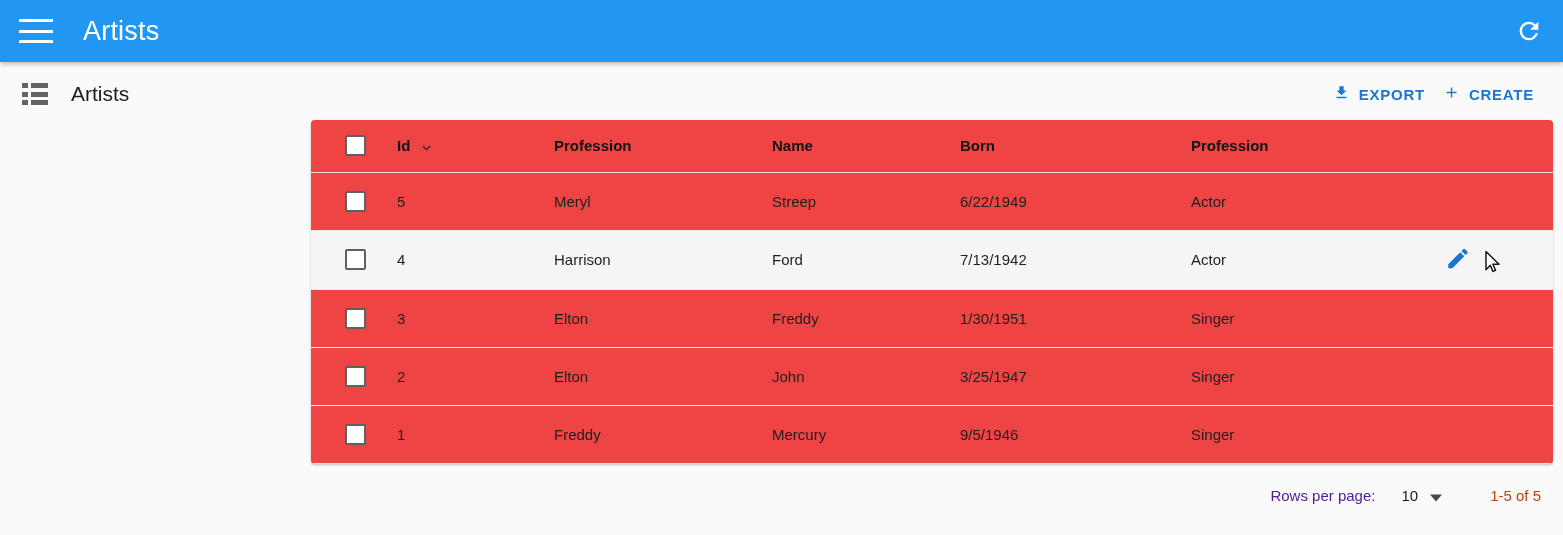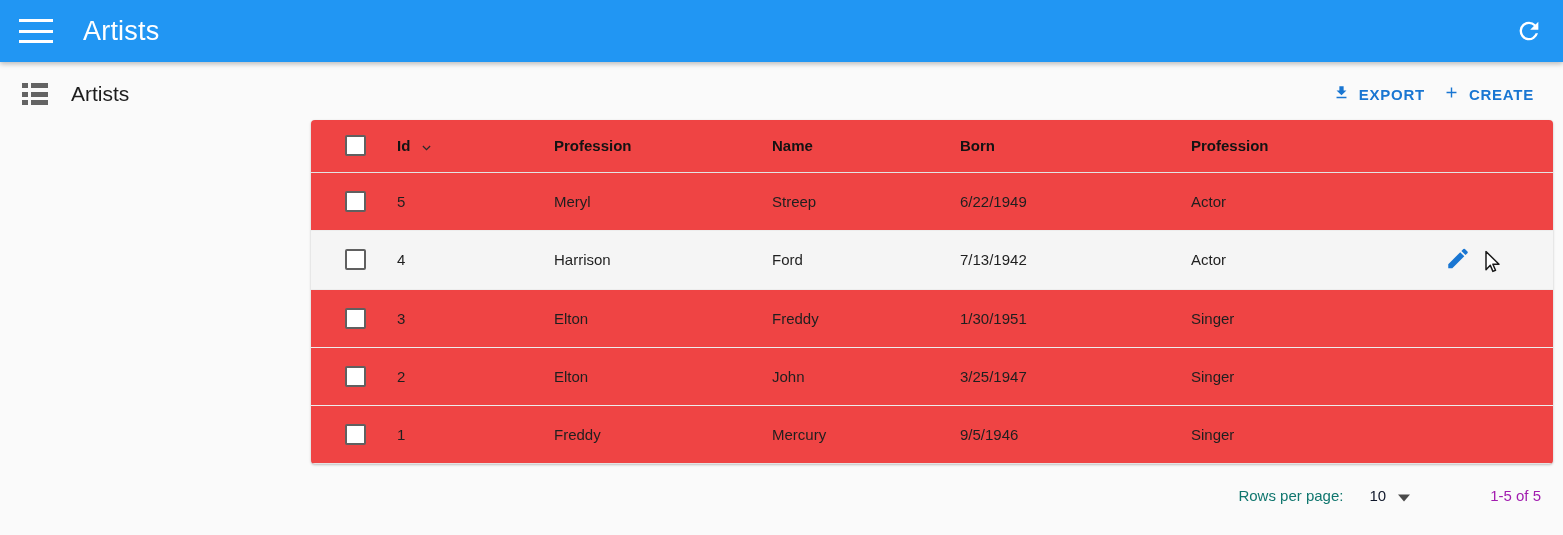--- a/index.html
+++ b/index.html
@@ -157,29 +157,29 @@
   }
 
   
   .paginator {
     position: absolute;
     left: 311px; top: 470px;
     width: 1242px; height: 50px;
     display: flex; align-items: center; justify-content: flex-end;
     font-size: 15px; color: #333333;
   }
-  .rpp-label { color: #0f766e; }
+  .rpp-label { color: #4c1d95; }
   .rpp-value {
     margin-left: 26px;
     display: flex; align-items: flex-end;
     cursor: pointer;
     color: #0f172a;
   }
   .rpp-value .caret { margin-left: 12px; display: inline-flex; }
-  .range-label { margin-left: 80px; margin-right: 12px; color: #a21caf; }
+  .range-label { margin-left: 48px; margin-right: 12px; color: #c2410c; }
 </style>
 </head>
 <body>
 
 <div class="appbar">
   <div class="hamburger">
     <span></span>
     <span></span>
     <span></span>
   </div>

